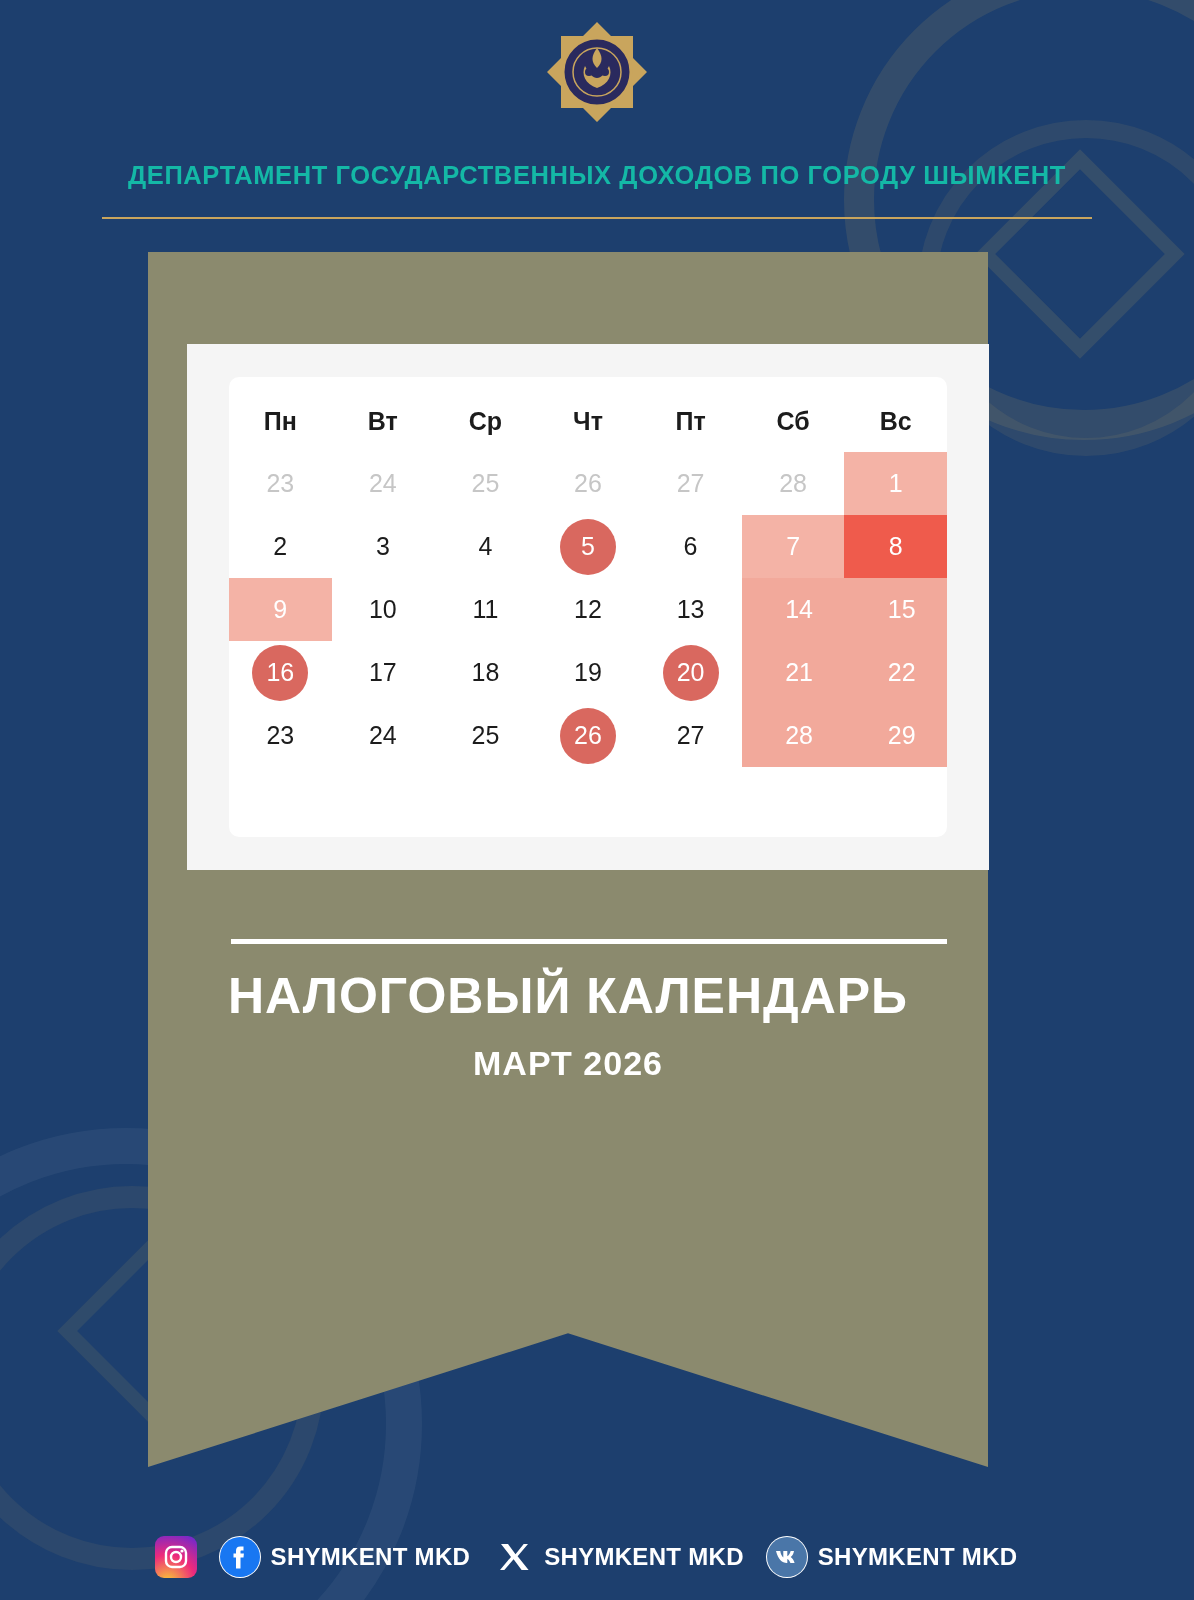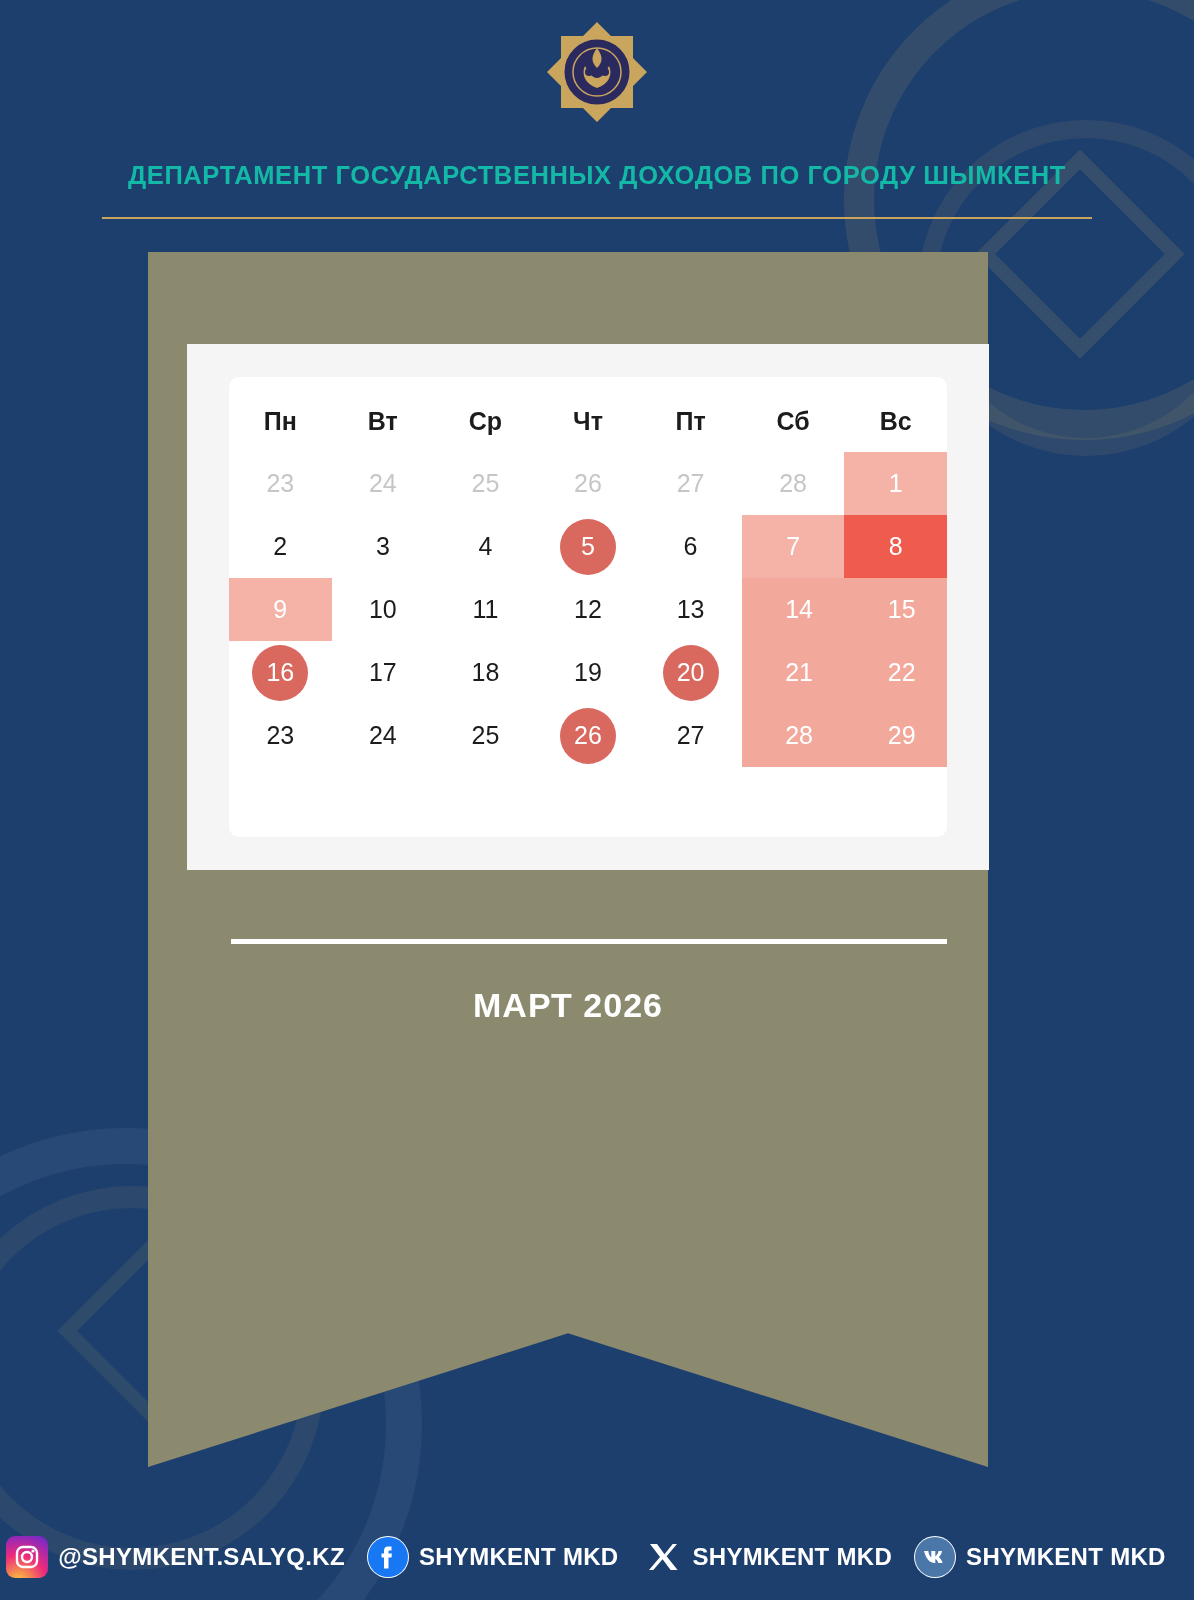--- a/index.html
+++ b/index.html
@@ -437,34 +437,34 @@
               <div class="daycell weekend-mid">29</div>
             </td>
           </tr>
         </tbody>
     </table>
   </div>
 </div>
 
 <div class="white-rule"></div>
 <div class="banner-text">
+  <div class="banner-line1">НАЛОГОВЫЙ КАЛЕНДАРЬ</div>
   <div class="banner-line2">МАРТ 2026</div>
 </div>
 
 <div class="social-bar">
 
   <div class="social-item">
     <span class="ic ic-ig">
       <svg width="26" height="26" viewBox="0 0 26 26">
         <rect x="3" y="3" width="20" height="20" rx="6" fill="none" stroke="#ffffff" stroke-width="2.4"></rect>
         <circle cx="13" cy="13" r="5" fill="none" stroke="#ffffff" stroke-width="2.4"></circle>
         <circle cx="19" cy="7" r="1.6" fill="#ffffff"></circle>
       </svg>
     </span>
-    <span class="social-label">@SHYMKENT.SALYQ.KZ</span>
   </div>
 
   <div class="social-item">
     <span class="ic ic-fb">
       <svg width="42" height="42" viewBox="0 0 42 42">
         <circle cx="21" cy="21" r="20" fill="#1877f2"></circle>
         <path d="M24.5 21.5h-3v11h-4.5v-11h-2.5v-4h2.5v-2.8c0-2.6 1.3-4.2 4.4-4.2h3.1v4h-2c-.8 0-1 .3-1 1.1v1.9h3.4l-.4 4z" fill="#ffffff"></path>
       </svg>
     </span>
     <span class="social-label">SHYMKENT MKD</span>

